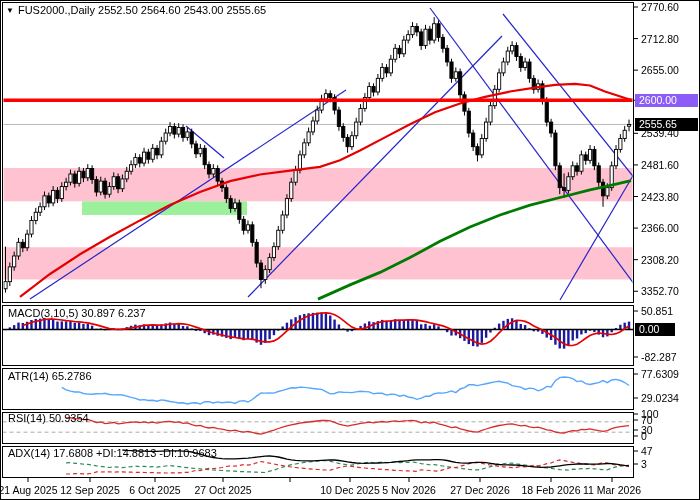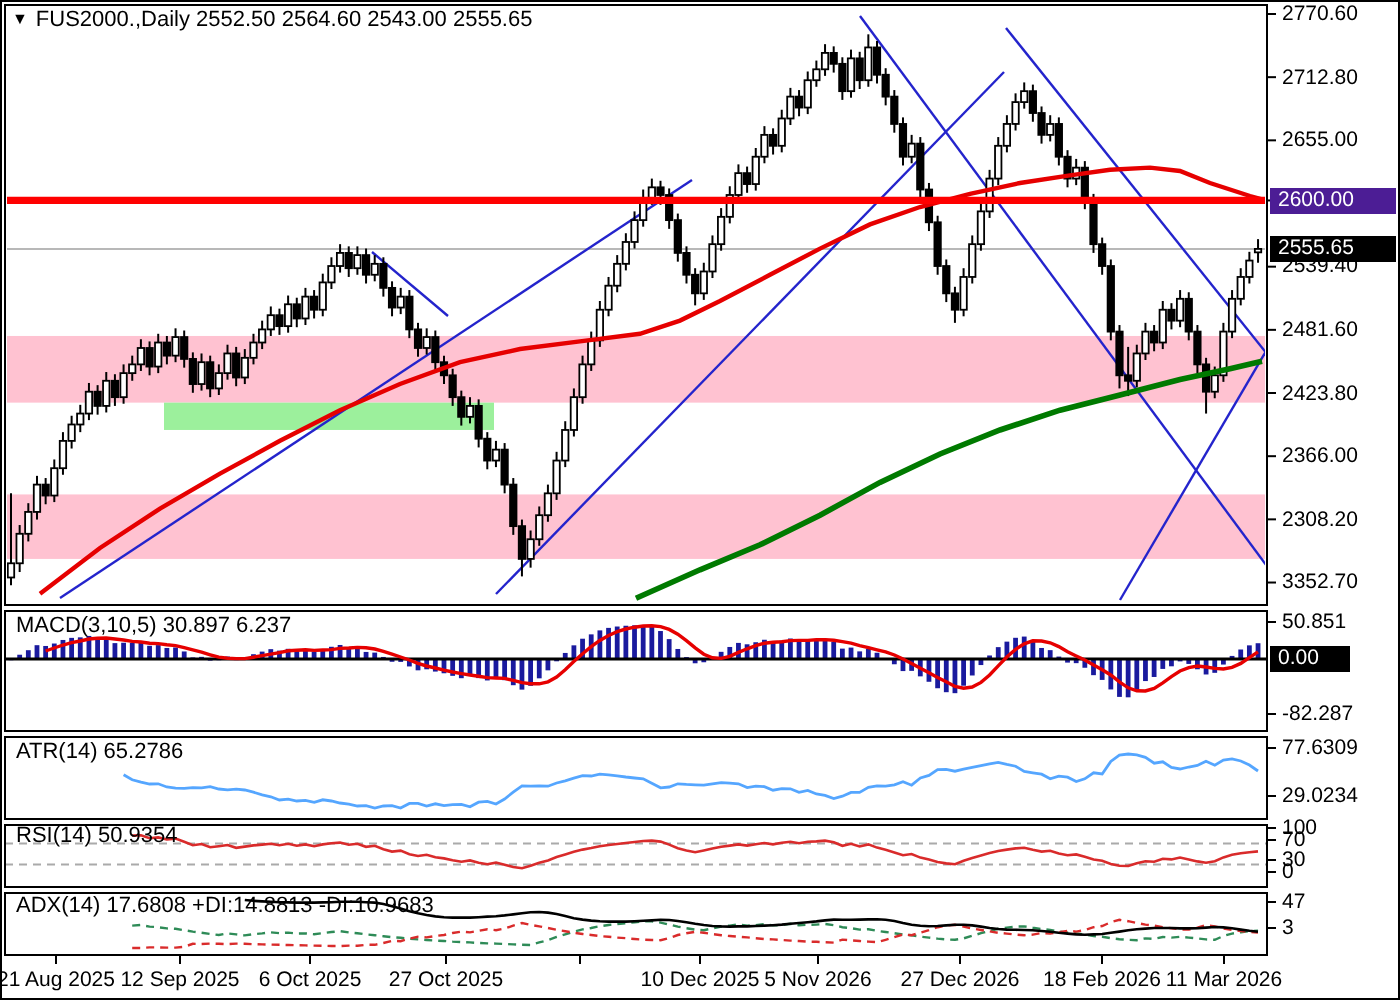--- a/index.html
+++ b/index.html
@@ -6,21 +6,21 @@
   #win{position:relative;width:700px;height:500px;background:#fff;overflow:hidden;
        font-family:"Liberation Sans",sans-serif;}
   #chart-svg{position:absolute;left:0;top:0;}
   #labels{position:absolute;left:0;top:0;width:700px;height:492px;pointer-events:none;}
   .axlbl{position:absolute;font:10.5px "Liberation Sans",sans-serif;color:#000;white-space:nowrap;}
   .tlbl{transform:translateX(-50%);}
   .legend{position:absolute;font:11px "Liberation Sans",sans-serif;color:#000;white-space:nowrap;}
   .legend .dd{font-size:8px;position:relative;top:-1px;margin-right:4px;}
   .tag{position:absolute;left:635px;width:63px;height:13px;font:10.5px/13px "Liberation Sans",sans-serif;
        color:#fff;padding-left:4px;box-sizing:border-box;white-space:nowrap;}
-  .tag.red{background:#4c1d95;}
+  .tag.red{background:#8b5cf6;}
   .tag.blk{background:#000;}
 </style>
 </head>
 <body>
 
 <div id="win">
   <svg id="chart-svg" width="700" height="500">
       <defs>
         <clipPath id="mclip">
           <rect x="3.5" y="3.5" width="629" height="298"></rect>

